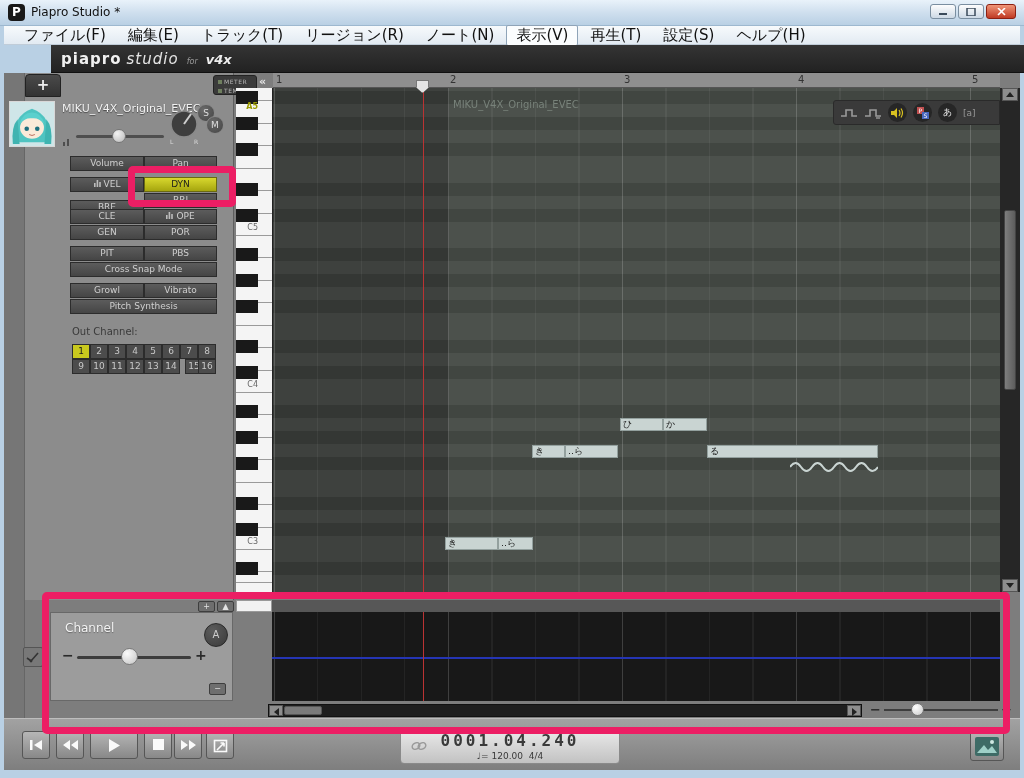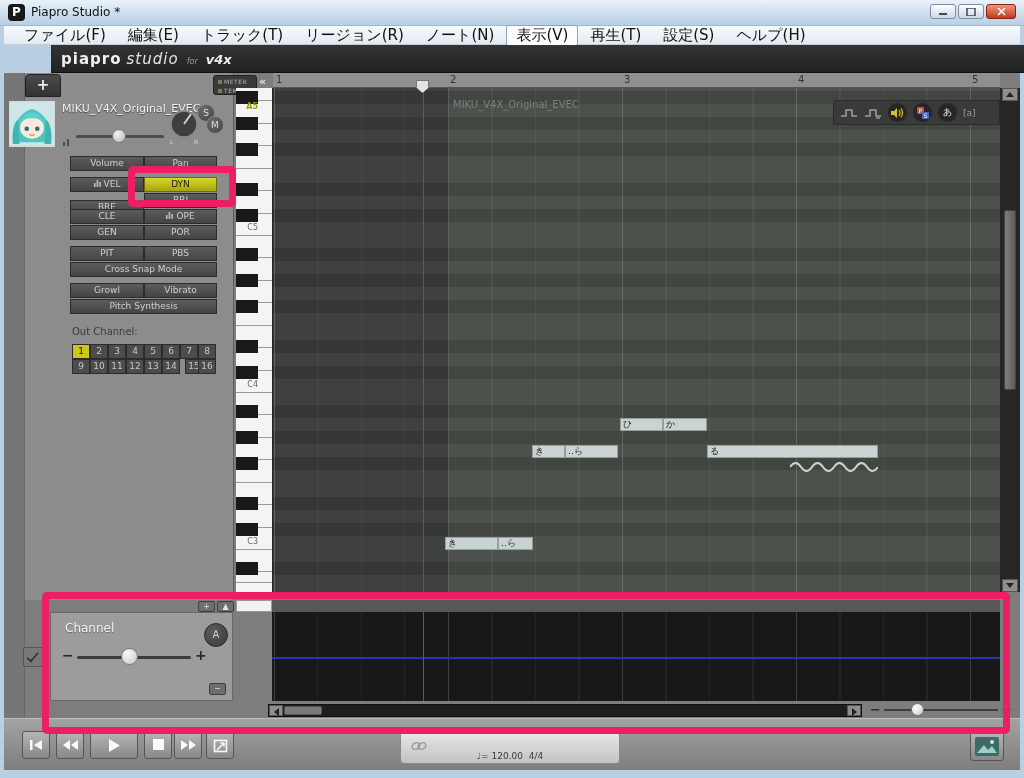--- a/index.html
+++ b/index.html
@@ -556,20 +556,21 @@
         <path d="M4,11 L11,4 M11,4 l-3.5,0 M11,4 l0,3.5" stroke="#fafafa" stroke-width="1.6" fill="none"></path>
       </svg>
     </div>
 
   <div class="abs timedisp">
     <div class="abs" style="left:10px;top:9px;">
       <svg width="16" height="12">
           <ellipse cx="5" cy="6" rx="4" ry="3" fill="none" stroke="#999" stroke-width="1.5" transform="rotate(-30 5 6)"></ellipse>
           <ellipse cx="11" cy="6" rx="4" ry="3" fill="none" stroke="#999" stroke-width="1.5" transform="rotate(-30 11 6)"></ellipse>
         </svg></div>
+    <div class="abs timedigits">0001.04.240</div>
     <div class="abs timesub">
       <span>♩= 120.00</span>&nbsp;&nbsp;<span>4/4</span>
     </div>
   </div>
 
   <div class="abs imgbtn">
     <svg width="24" height="19">
         <rect width="24" height="19" rx="2" fill="#3e6b66"></rect>
         <path d="M2,16 L9,8 L13,13 L17,9 L22,16 Z" fill="#9fd0c8"></path>
         <circle cx="17" cy="5" r="2" fill="#cfe8e2"></circle>

